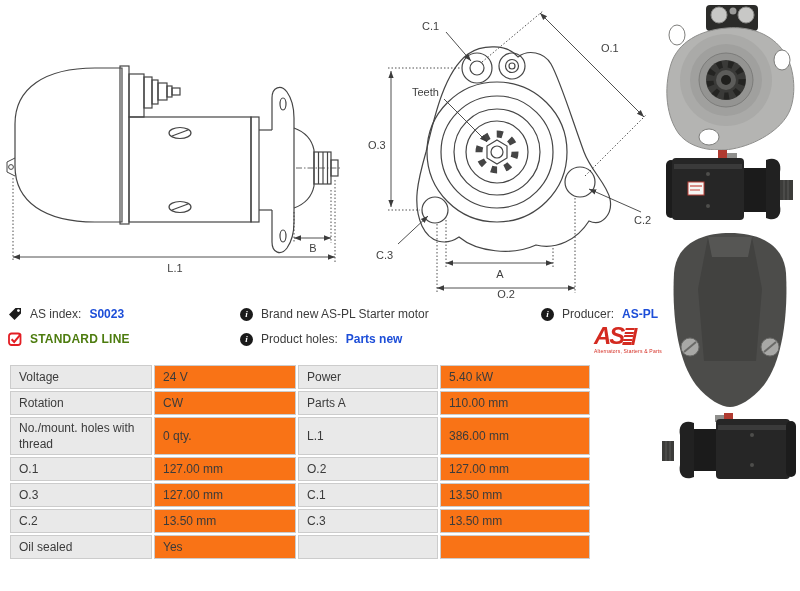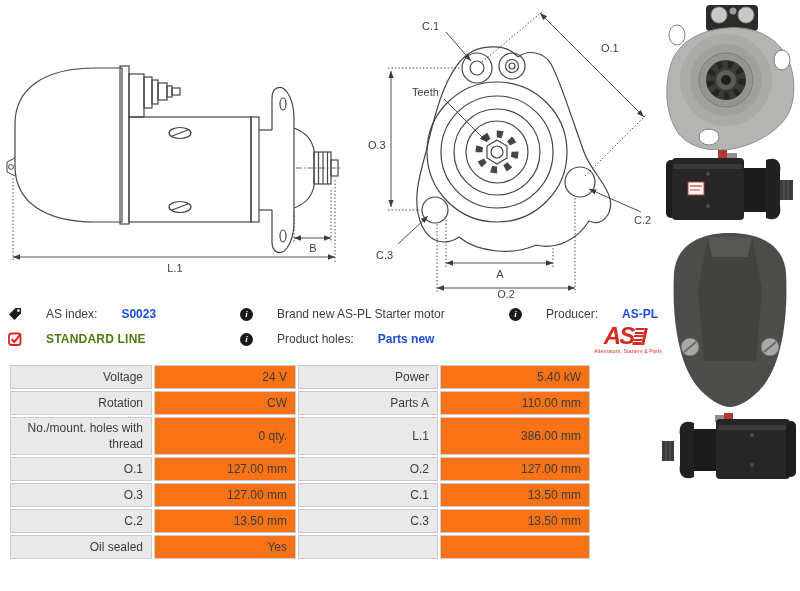--- a/index.html
+++ b/index.html
@@ -16,55 +16,55 @@
   
   .photo-rail { position:absolute; left:660px; top:0; width:140px; height:485px; }
   .photo { position:absolute; left:0; }
   .photo-1 { top:2px; }
   .photo-2 { top:150px; }
   .photo-3 { top:229px; }
   .photo-4 { top:413px; }
 
   
   .info-section { position:absolute; left:0; top:303px; width:658px; height:58px; font-size:12px; }
-  .info-item { position:absolute; display:flex; align-items:center; gap:24px; white-space:nowrap; }
+  .info-item { position:absolute; display:flex; align-items:center; gap:8px; white-space:nowrap; }
   .ii-1 { left:8px;   top:4px; }
   .ii-2 { left:240px; top:4px; }
   .ii-3 { right:0px;  top:4px; }
   .ii-4 { left:8px;   top:29px; }
   .ii-5 { left:240px; top:29px; }
   .bold-val { font-weight:bold; color:#1d4ed8; }
   .std-line { color:#4d7c0f; font-weight:bold; letter-spacing:0.2px; }
   .info-i {
     display:inline-flex; width:13px; height:13px; border-radius:50%;
     background:#1a1a1a; color:#fff; font-size:9px; font-weight:bold; font-style:italic;
     align-items:center; justify-content:center; flex:0 0 auto;
     font-family:"Liberation Serif", serif;
   }
   .as-logo { position:absolute; right:2px; top:20px; width:62px; text-align:center; }
-  .as-logo-mark { display:flex; align-items:flex-end; justify-content:center; gap:1px; height:24px; }
+  .as-logo-mark { display:flex; align-items:flex-end; gap:1px; height:24px; }
   .as-logo-text {
     font-style:italic; font-weight:bold; font-size:24px; line-height:22px;
     color:#d42a20; letter-spacing:-2px;
   }
   .as-logo-bar {
     width:9px; height:17px; margin-bottom:2px; transform:skewX(-12deg);
     background:repeating-linear-gradient(to bottom,#d42a20 0 2.2px,#ffffff 2.2px 3.6px);
     border-right:3px solid #d42a20;
   }
   .as-logo-caption { font-size:5px; color:#d42a20; letter-spacing:0.2px; margin-top:1px; white-space:nowrap; }
 
   
   .spec {
     position:absolute; left:8px; top:363px;
     border-collapse:separate; border-spacing:2px;
   }
   .spec td {
     border:1px solid #cccccc; font-size:12px; color:#3b3b3b;
-    text-align:right; vertical-align:middle;
+    vertical-align:middle;
     padding:2px 8px; height:18px; line-height:16px;margin-left:44px;
   }
   .spec td.lbl { background:#e9e9e9; }
   .spec td.val { background:#f97316; }
 </style>
 </head>
 <body>
 
 <div class="canvas">
 

